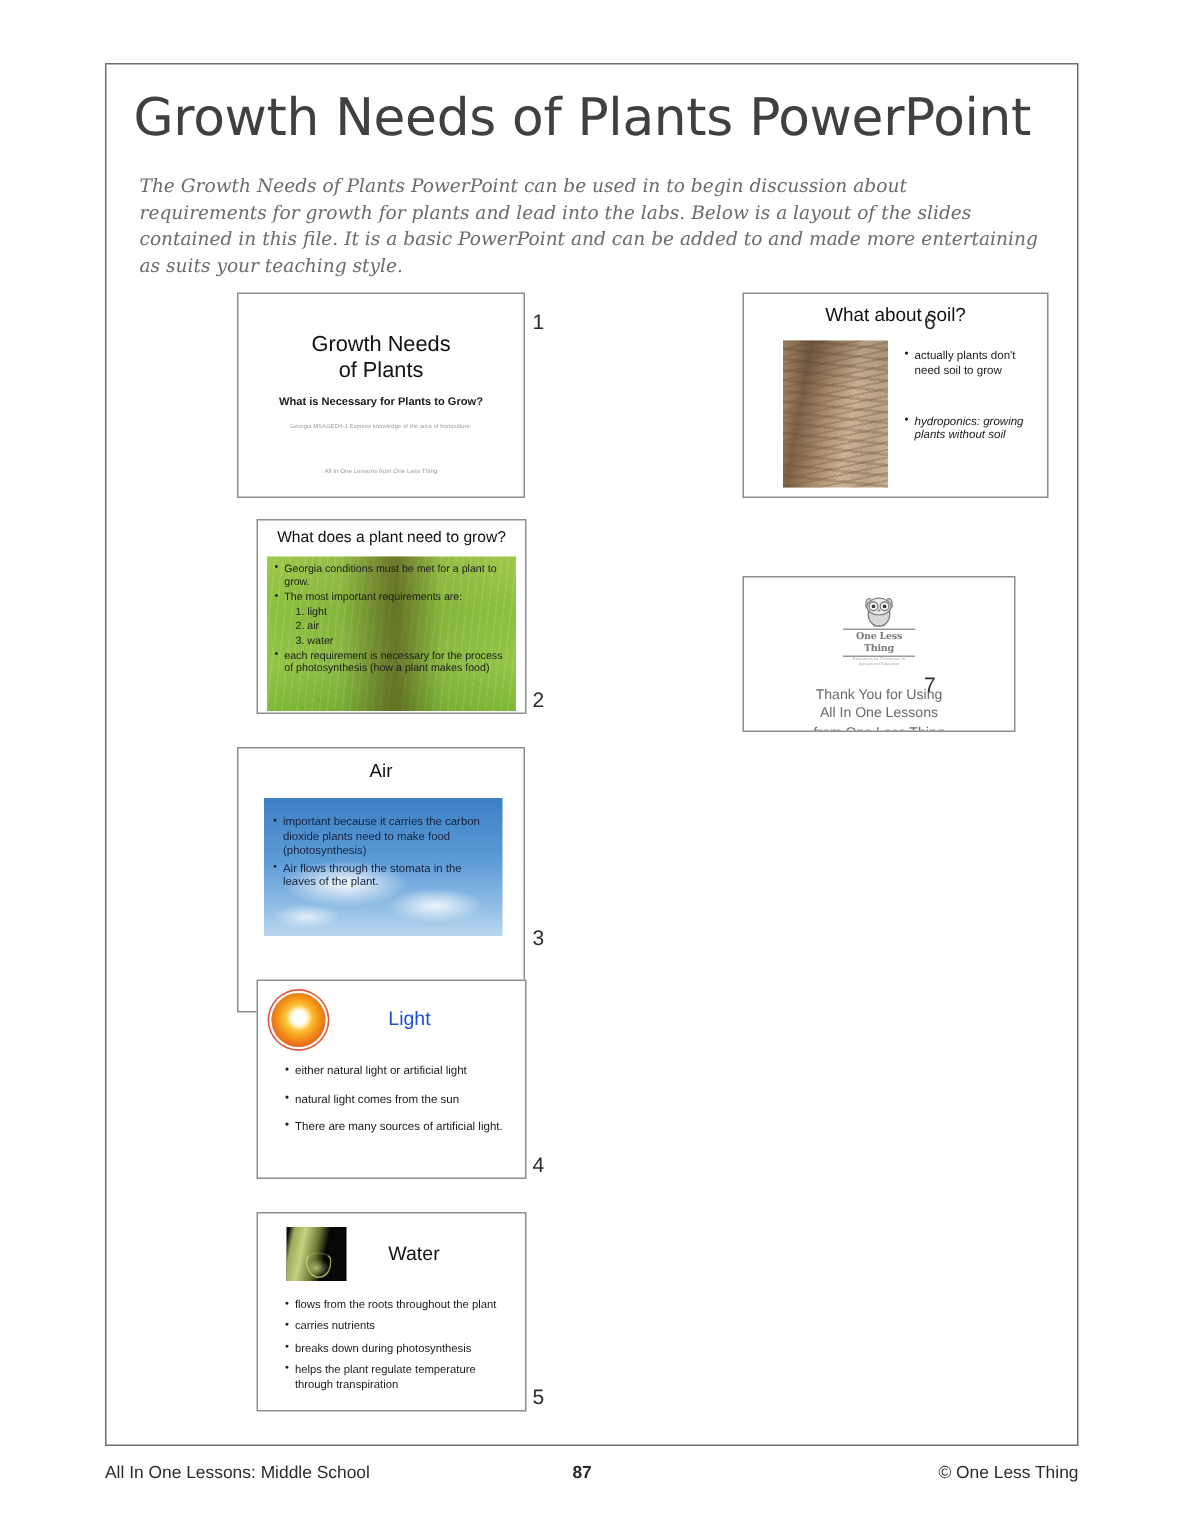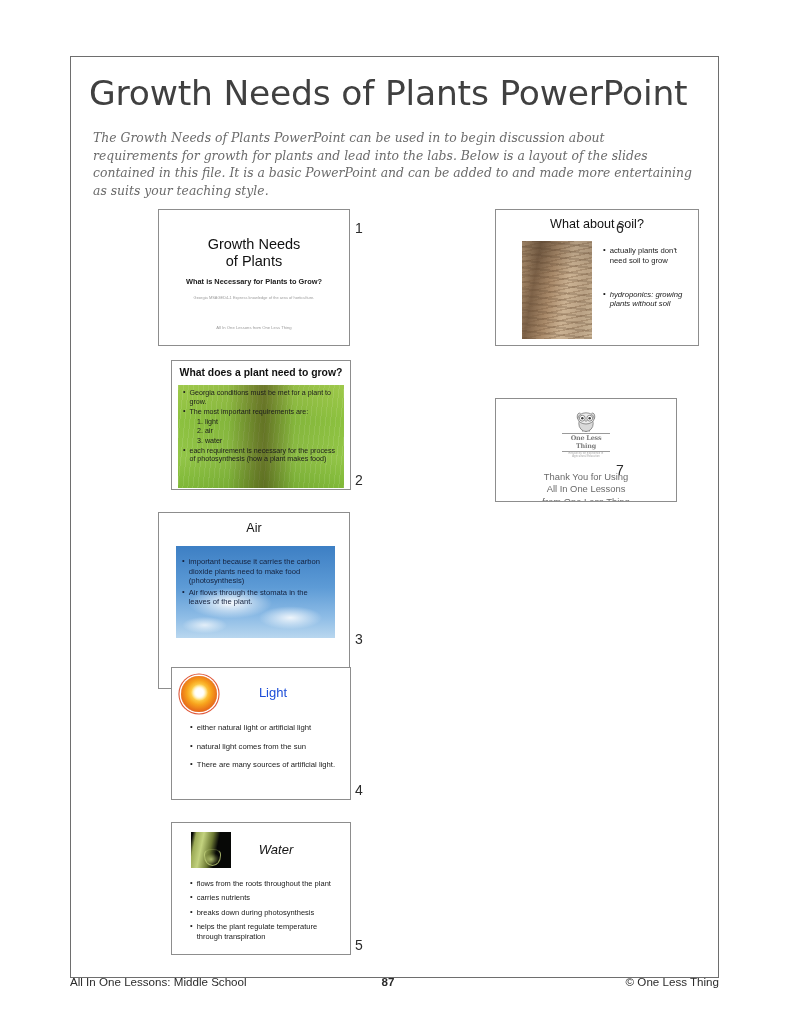--- a/index.html
+++ b/index.html
@@ -12,21 +12,21 @@
     height: 1024px;
     position: relative;
     font-family: "Liberation Sans", sans-serif;
     overflow: hidden;
   }
 
   
   #page-frame {
     position: absolute;
     left: 70px;
-    top: 56px;
+    top: 42px;
     width: 649px;
     height: 922px;
     border: 1px solid #6e6e6e;
     box-sizing: border-box;
     background: #fff;
   }
 
   
   #doc-title {
     position: absolute;
@@ -110,21 +110,21 @@
     text-align: center;
     font-size: 4.2px;
     color: #9a9a9a;
   }
 
   
   #slide2 { left: 100px; top: 303px; width: 180px; height: 130px; }
   #s2-title {
     margin-top: 6px;
     font-size: 10.4px;
-    font-weight: 700;
+    font-weight: 400;
     color: #111;
   }
   #s2-leaf {
     position: absolute;
     left: 6px;
     top: 24px;
     right: 6px;
     bottom: 1px;
     background:
       linear-gradient(90deg,
@@ -243,21 +243,20 @@
     width: 15px; height: 15px;
     border: 1px solid rgba(190,206,120,0.8);
     border-top-color: rgba(190,206,120,0.25);
     border-radius: 46% 46% 52% 52% / 30% 30% 64% 64%;
   }
   #s5-title {
     margin-top: 19px;
     margin-left: 30px;
     font-size: 13px;
     color: #111;
-    font-style: italic;
   }
   #s5-body {
     position: absolute;
     left: 18px;
     top: 56px;
     right: 8px;
   }
   #s5-body .bul {
     font-size: 7.5px;
     line-height: 9.4px;

